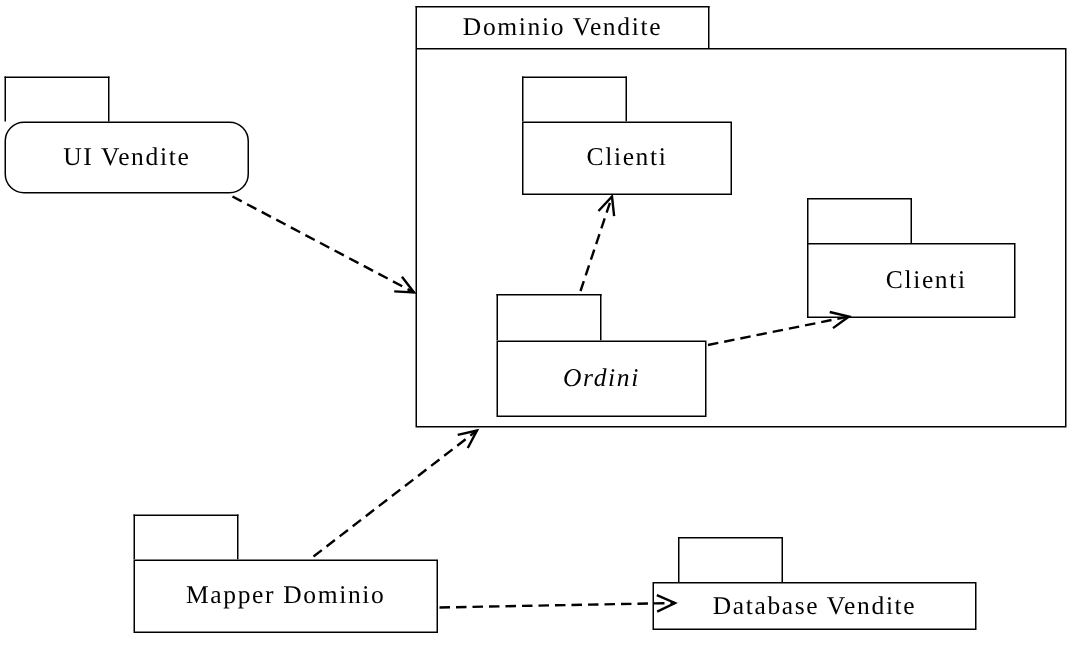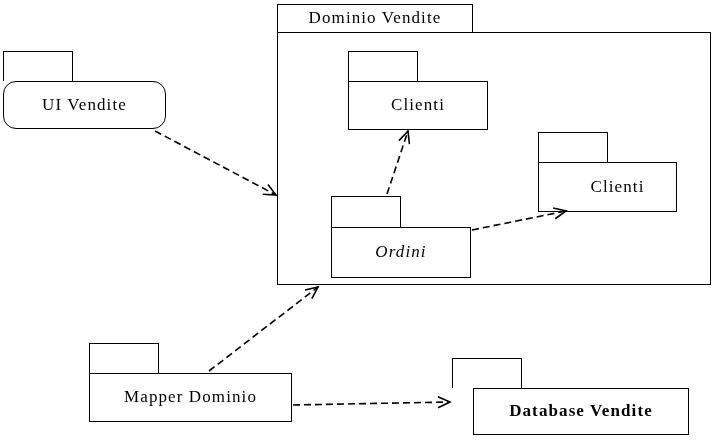--- a/index.html
+++ b/index.html
@@ -100,21 +100,21 @@
 
   <div class="inner-pkg" style="position:absolute; left:0; top:0;">
     <div class="pkg-tab" style="left:89px; top:343px; width:70px; height:30px;"></div>
     <div class="pkg-body" style="left:89px; top:373px; width:203px; height:49px;">
       <span class="pkg-label">Mapper Dominio</span>
     </div>
   </div>
 
   <div class="inner-pkg" style="position:absolute; left:0; top:0;">
     <div class="pkg-tab" style="left:452px; top:358px; width:70px; height:30px;"></div>
-    <div class="pkg-body" style="left:473px; top:388px; width:216px; height:47px;font-weight:bold;">
+    <div class="pkg-body" style="left:435px; top:388px; width:216px; height:32px;">
       <span class="pkg-label">Database Vendite</span>
     </div>
   </div>
 
   <svg class="arrow-layer" width="715" height="441" viewBox="0 0 715 441">
     <defs>
       <marker id="arrowOpen" markerUnits="userSpaceOnUse" markerWidth="18" markerHeight="16" refX="13" refY="7" orient="auto">
         <path d="M1,1.5 L13,7 L1,12.5" fill="none" stroke="#000000" stroke-width="1.6"></path>
       </marker>
     </defs>

